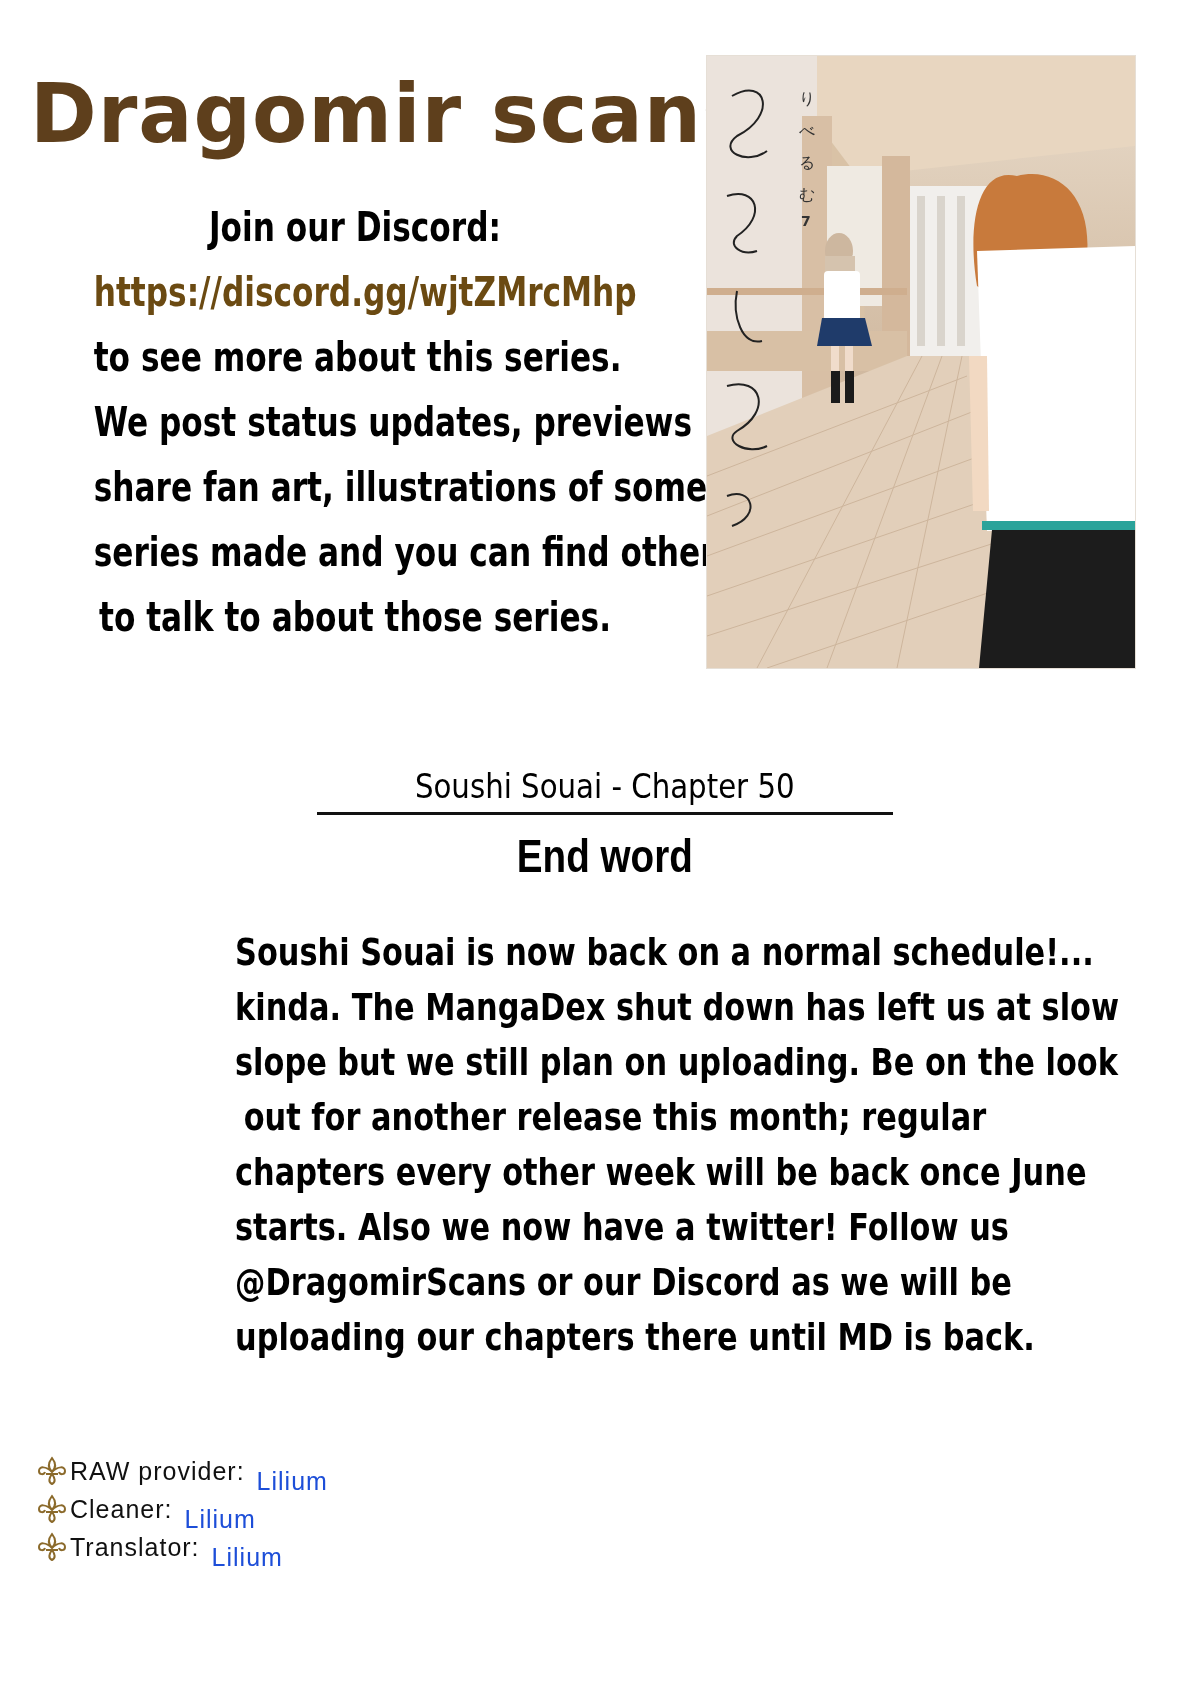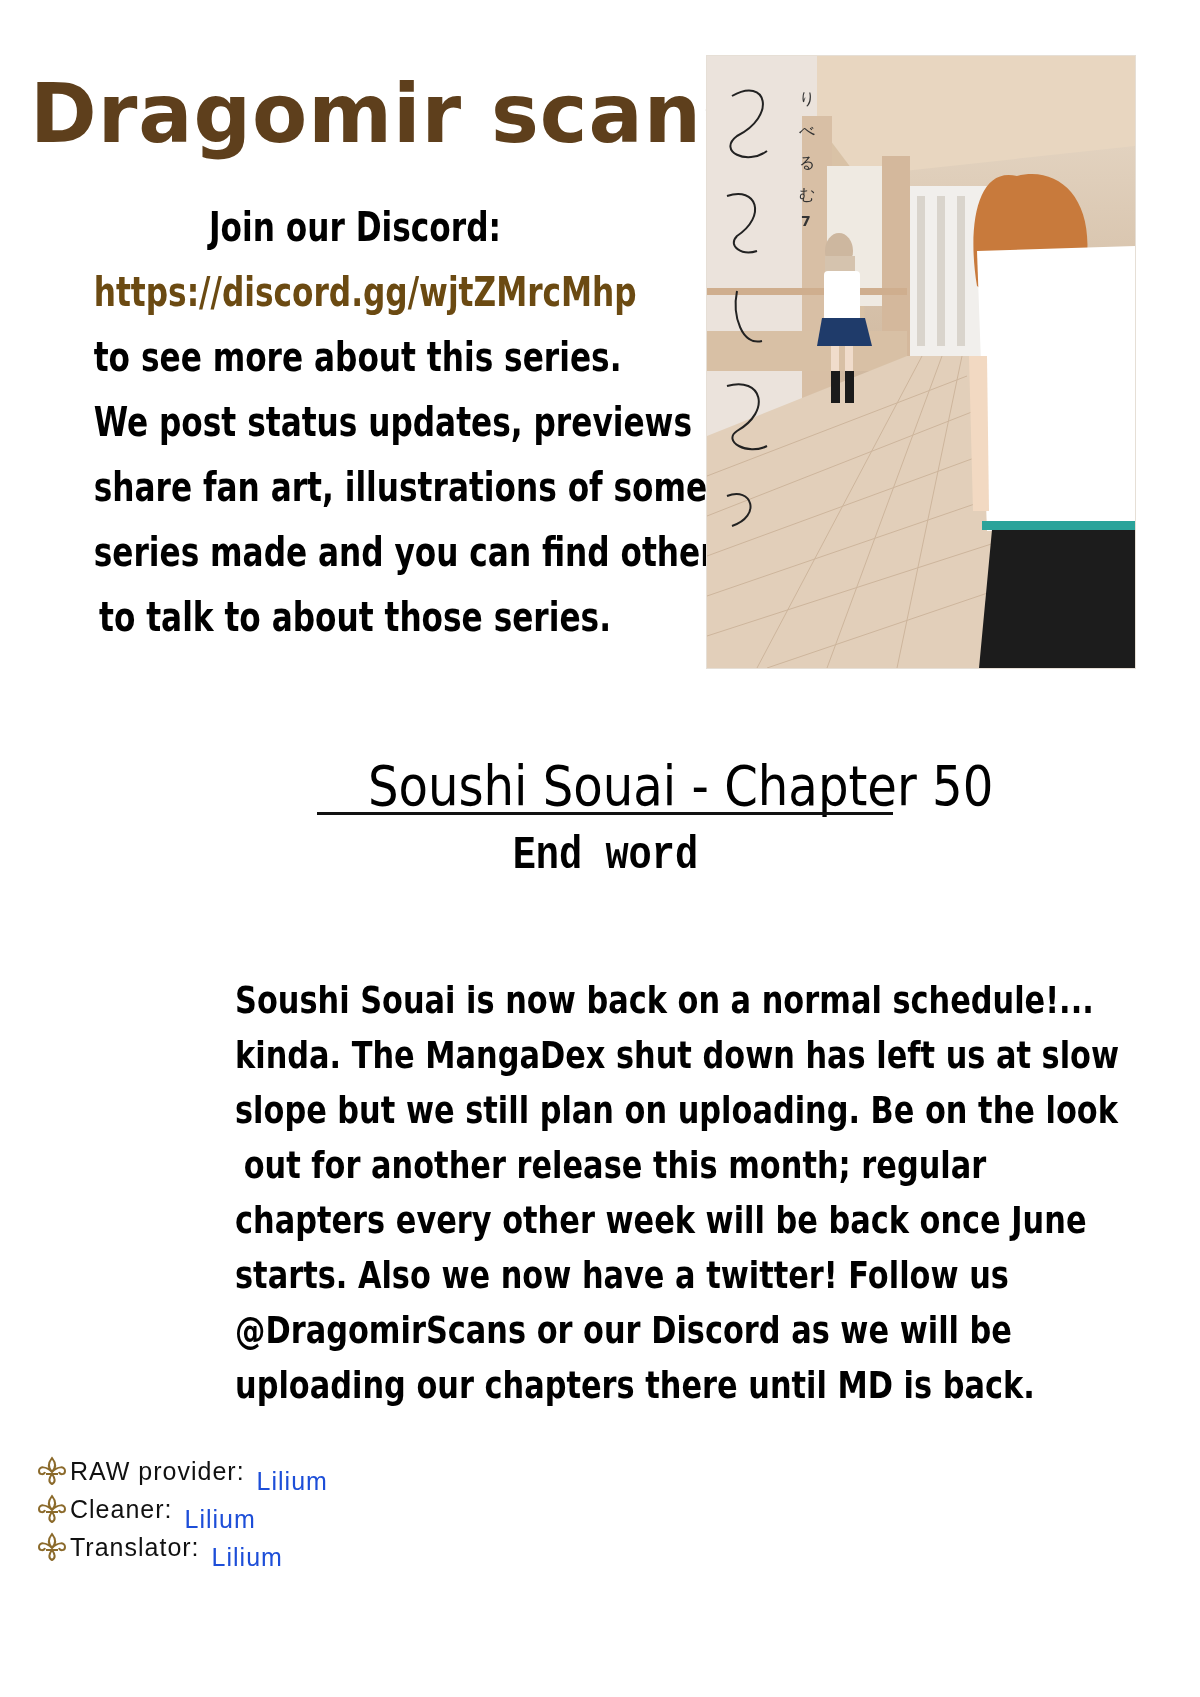--- a/index.html
+++ b/index.html
@@ -27,36 +27,36 @@
   .cover {
     position: absolute; left: 706px; top: 55px; width: 428px; height: 612px;
     overflow: hidden; border: 1px solid #e6dfd6;
     background: linear-gradient(180deg, #e9dccc 0%, #d8c4ad 35%, #cdb49a 60%, #dccab5 100%);
   }
   .cover svg { display: block; }
 
   .chapter-heading {
     position: absolute; left: 317px; top: 760px; width: 576px;
     text-align: center;
-    font-family: "DejaVu Sans", sans-serif; font-size: 56px; line-height: 52px;
+    font-family: "DejaVu Sans", sans-serif; font-size: 34px; line-height: 52px;
     white-space: nowrap;
   }
   .chapter-heading span { display: inline-block; transform: scaleX(0.86); transform-origin: center; }
   .chapter-underline {
     position: absolute; left: 317px; top: 812px; width: 576px; height: 3px; background: #111;
   }
   .endword {
     position: absolute; left: 317px; top: 828px; width: 576px; text-align: center;
-    font-family: Liberation Mono, monospace; font-size: 46px; line-height: 56px; font-weight: bold;
+    font-family: Liberation Sans, sans-serif; font-size: 46px; line-height: 56px; font-weight: bold;
   }
   .endword span { display: inline-block; transform: scaleX(0.84); transform-origin: center; }
 
   .body-text {
     position: absolute; left: 140px; top: 925px; width: 950px; text-align: center;
-    font-family: "DejaVu Sans", sans-serif; font-size: 38px; line-height: 55px; font-weight: bold; margin-top: 48px;
+    font-family: "DejaVu Sans", sans-serif; font-size: 38px; line-height: 55px; font-weight: bold;
   }
   .body-text .bl { display: block; white-space: nowrap; transform: scaleX(0.80); transform-origin: center; }
 
   .credits { position: absolute; left: 36px; top: 1452px; width: 400px; }
   .credit-row {
     display: flex; align-items: center; height: 38px;
     font-family: "Liberation Sans", sans-serif; font-size: 25px; letter-spacing: 1px; white-space: nowrap;
   }
   .credit-row .fleur { width: 32px; height: 30px; margin-right: 2px; flex: 0 0 auto; }
   .credit-row .role { color: #111; }

